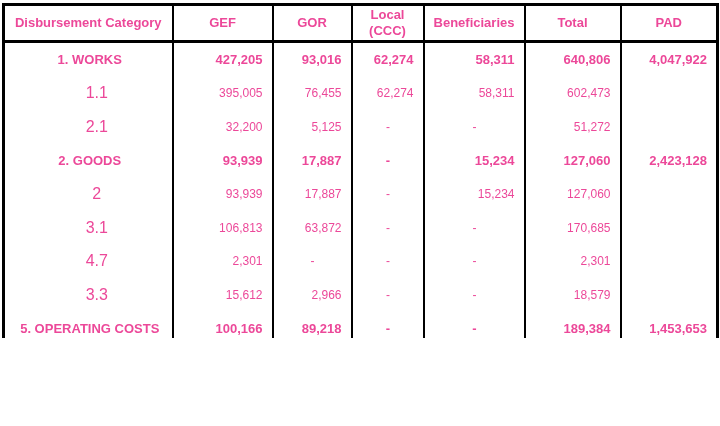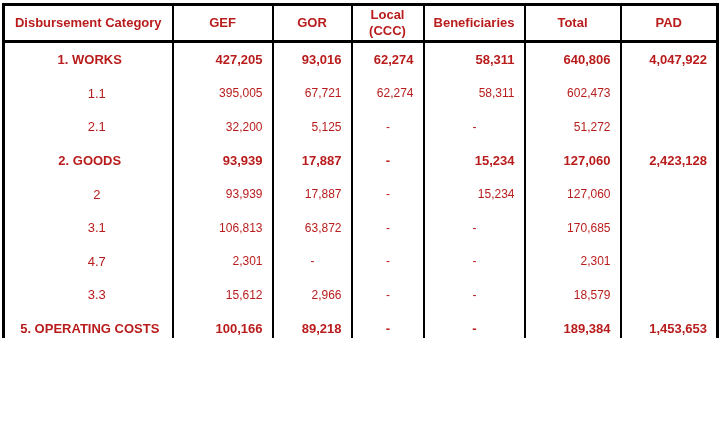--- a/index.html
+++ b/index.html
@@ -1,38 +1,38 @@
 <!DOCTYPE html>
 <html><head>
 <meta charset="utf-8">
 <style>
   html,body{margin:0;padding:0;background:#fff;}
   .page{
     position:relative;width:720px;height:338px;overflow:hidden;
-    font-family:"Liberation Sans",sans-serif;color:#b91c1c;background:#fff;
+    font-family:"Liberation Sans",sans-serif;color:#ec4899;background:#fff;
   }
   table.disb{
     border-collapse:collapse;table-layout:fixed;
     position:absolute;left:2px;top:3px;width:714px;
     border:3px solid #000;
   }
   th,td{
     border-left:2px solid #000;border-right:2px solid #000;
     overflow:hidden;white-space:nowrap;
   }
   thead th{
     border-bottom:3px solid #000;
     font-size:13px;font-weight:bold;text-align:center;
     height:32px;padding:1px 2px;line-height:1.2;
     white-space:normal;
   }
   tbody td{height:31.6px;font-size:12px;font-weight:normal;vertical-align:middle;}
   tbody tr.bold td{font-weight:bold;font-size:13px;}
   td.label{text-align:center;padding-left:4px;font-size:13px;}
-  td.label.indent{padding-left:18px;font-size:13px;}
+  td.label.indent{padding-left:18px;font-size:16px;}
   td.num{text-align:right;padding-right:9px;}
   td.dash{text-align:center;padding-right:0;}
   tfoot td{
     border-top:3px solid #000;
     font-weight:bold;font-size:13px;height:27px;vertical-align:middle;
   }
   col.c-cat{width:169px;}
   col.c-gef{width:100px;}
   col.c-gor{width:79px;}
   col.c-loc{width:72px;}
@@ -71,21 +71,21 @@
           <td class="num">427,205</td>
           <td class="num">93,016</td>
           <td class="num">62,274</td>
           <td class="num">58,311</td>
           <td class="num">640,806</td>
           <td class="num">4,047,922</td>
         </tr>
         <tr>
           <td class="label indent">1.1</td>
           <td class="num">395,005</td>
-          <td class="num">67,721</td>
+          <td class="num">76,455</td>
           <td class="num">62,274</td>
           <td class="num">58,311</td>
           <td class="num">602,473</td>
           <td class="num"></td>
         </tr>
         <tr>
           <td class="label indent">2.1</td>
           <td class="num">32,200</td>
           <td class="num">5,125</td>
           <td class="num dash">-</td>

